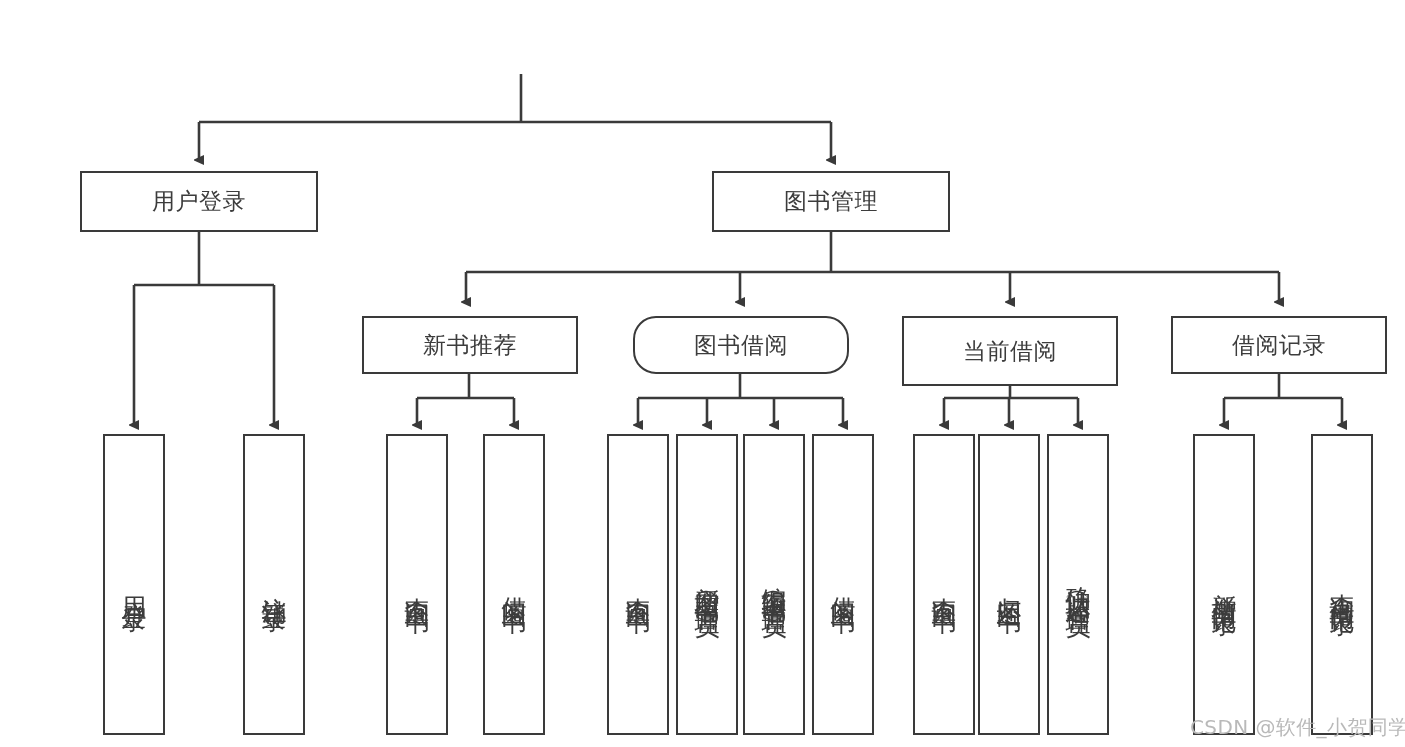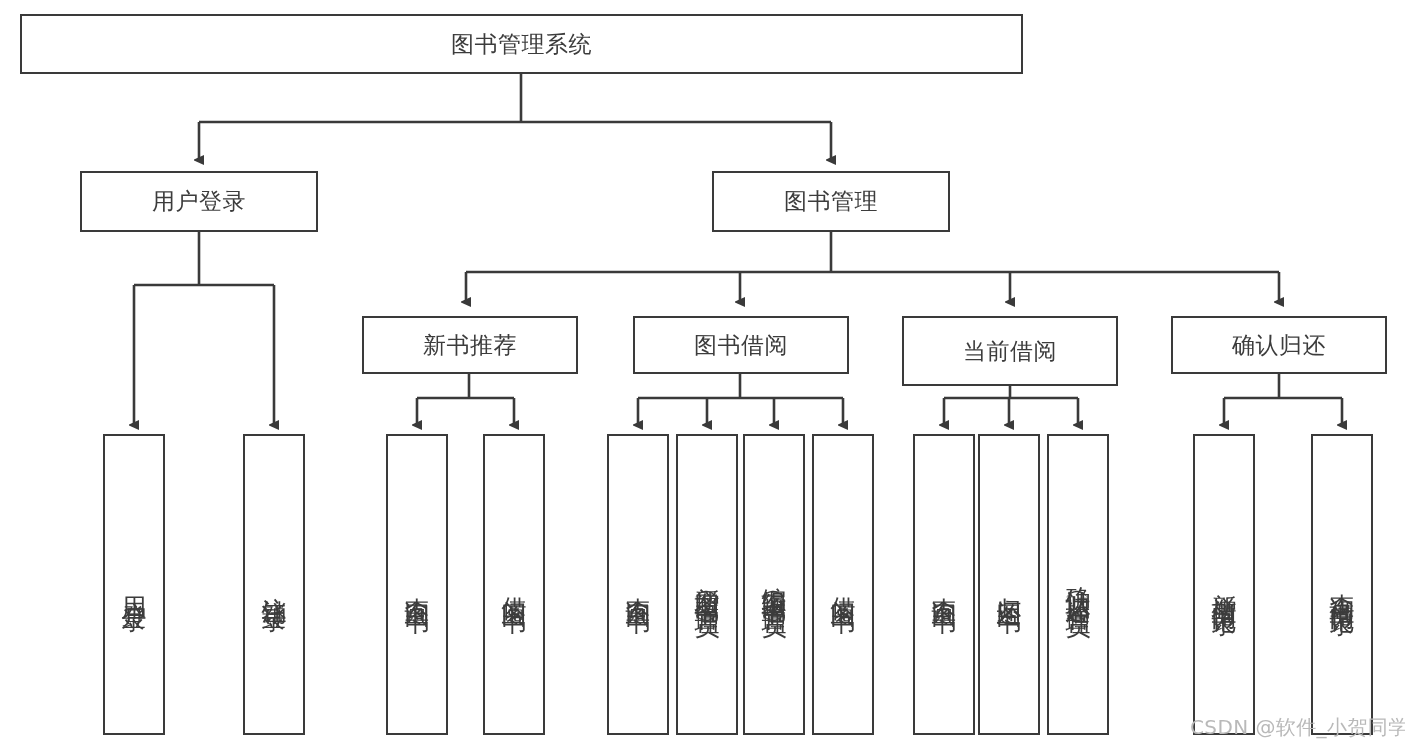--- a/index.html
+++ b/index.html
@@ -118,46 +118,43 @@
       <path d="M1009,398 L1009,425" marker-end="url(#arrow)"></path>
       <path d="M1078,398 L1078,425" marker-end="url(#arrow)"></path>
 
       <path d="M1279,374 L1279,398"></path>
       <path d="M1224,398 L1342,398"></path>
       <path d="M1224,398 L1224,425" marker-end="url(#arrow)"></path>
       <path d="M1342,398 L1342,425" marker-end="url(#arrow)"></path>
     </g>
   </svg>
 
-  <div class="node horiz" style="left:20px; top:14px; width:1003px; height:60px;">
-    <span class="node-label">图书管理系统</span>
-  </div>
 
   <div class="node horiz" style="left:80px; top:171px; width:238px; height:61px;">
     <span class="node-label">用户登录</span>
   </div>
 
   <div class="node horiz" style="left:712px; top:171px; width:238px; height:61px;">
     <span class="node-label">图书管理</span>
   </div>
 
   <div class="node horiz" style="left:362px; top:316px; width:216px; height:58px;">
     <span class="node-label">新书推荐</span>
   </div>
 
-  <div class="node horiz" style="left:633px; top:316px; width:216px; height:58px;">
+  <div class="node horiz" style="left:633px; top:316px; width:216px; height:58px;border-radius:23px;">
     <span class="node-label">图书借阅</span>
   </div>
 
   <div class="node horiz" style="left:902px; top:316px; width:216px; height:70px;">
     <span class="node-label">当前借阅</span>
   </div>
 
   <div class="node horiz" style="left:1171px; top:316px; width:216px; height:58px;">
-    <span class="node-label">确认归还</span>
+    <span class="node-label">借阅记录</span>
   </div>
 
   <div class="node vert" style="left:103px; top:434px; width:62px; height:301px;">
     <span class="node-label">用户登录</span>
   </div>
 
   <div class="node vert" style="left:243px; top:434px; width:62px; height:301px;">
     <span class="node-label">注销登录</span>
   </div>
 

